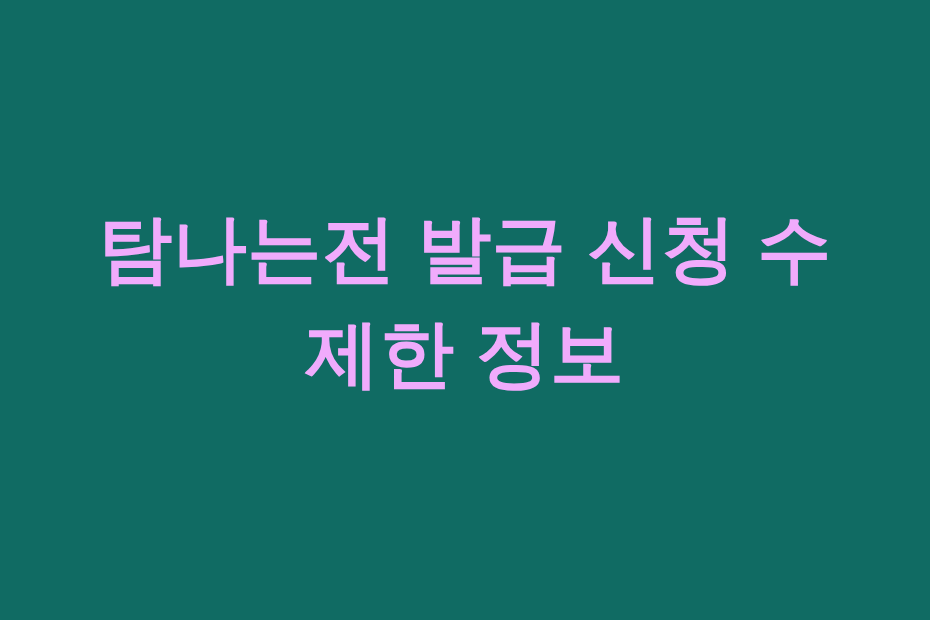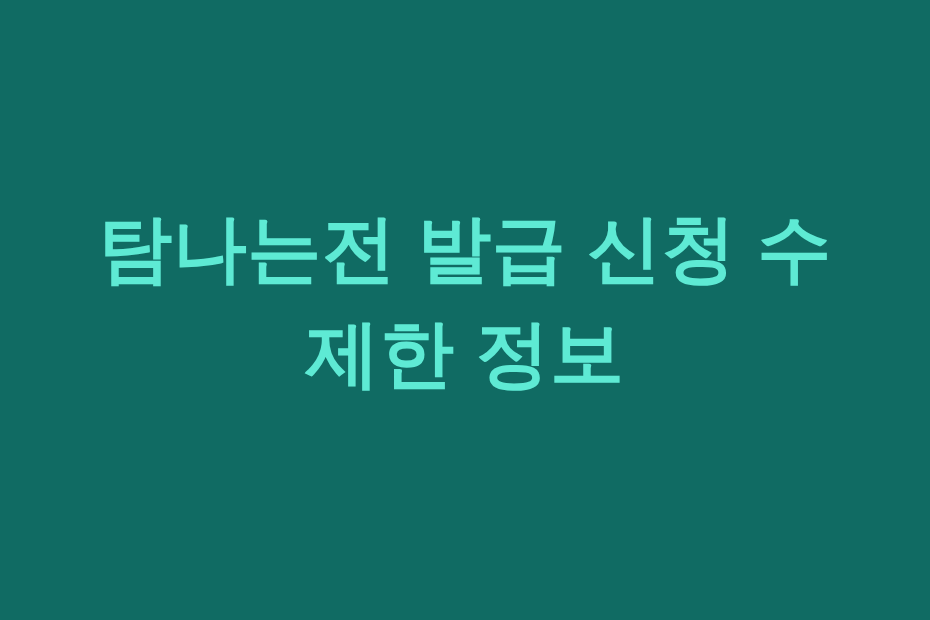--- a/index.html
+++ b/index.html
@@ -32,21 +32,21 @@
   .headline-block {
     position: relative;
     width: 760px;
     margin-top: -18px;   
     text-align: center;
   }
 
   .headline {
     margin: 0;
     padding: 0;
-    color: #5eead4;
+    color: #f0abfc;
     font-family: "Liberation Sans", "DejaVu Sans", sans-serif;
     font-size: 74px;
     font-weight: 700;
     line-height: 105px;
     letter-spacing: 0.5px;
     word-break: keep-all;
     white-space: normal;
     text-rendering: optimizeLegibility;
     -webkit-font-smoothing: antialiased;
   }

